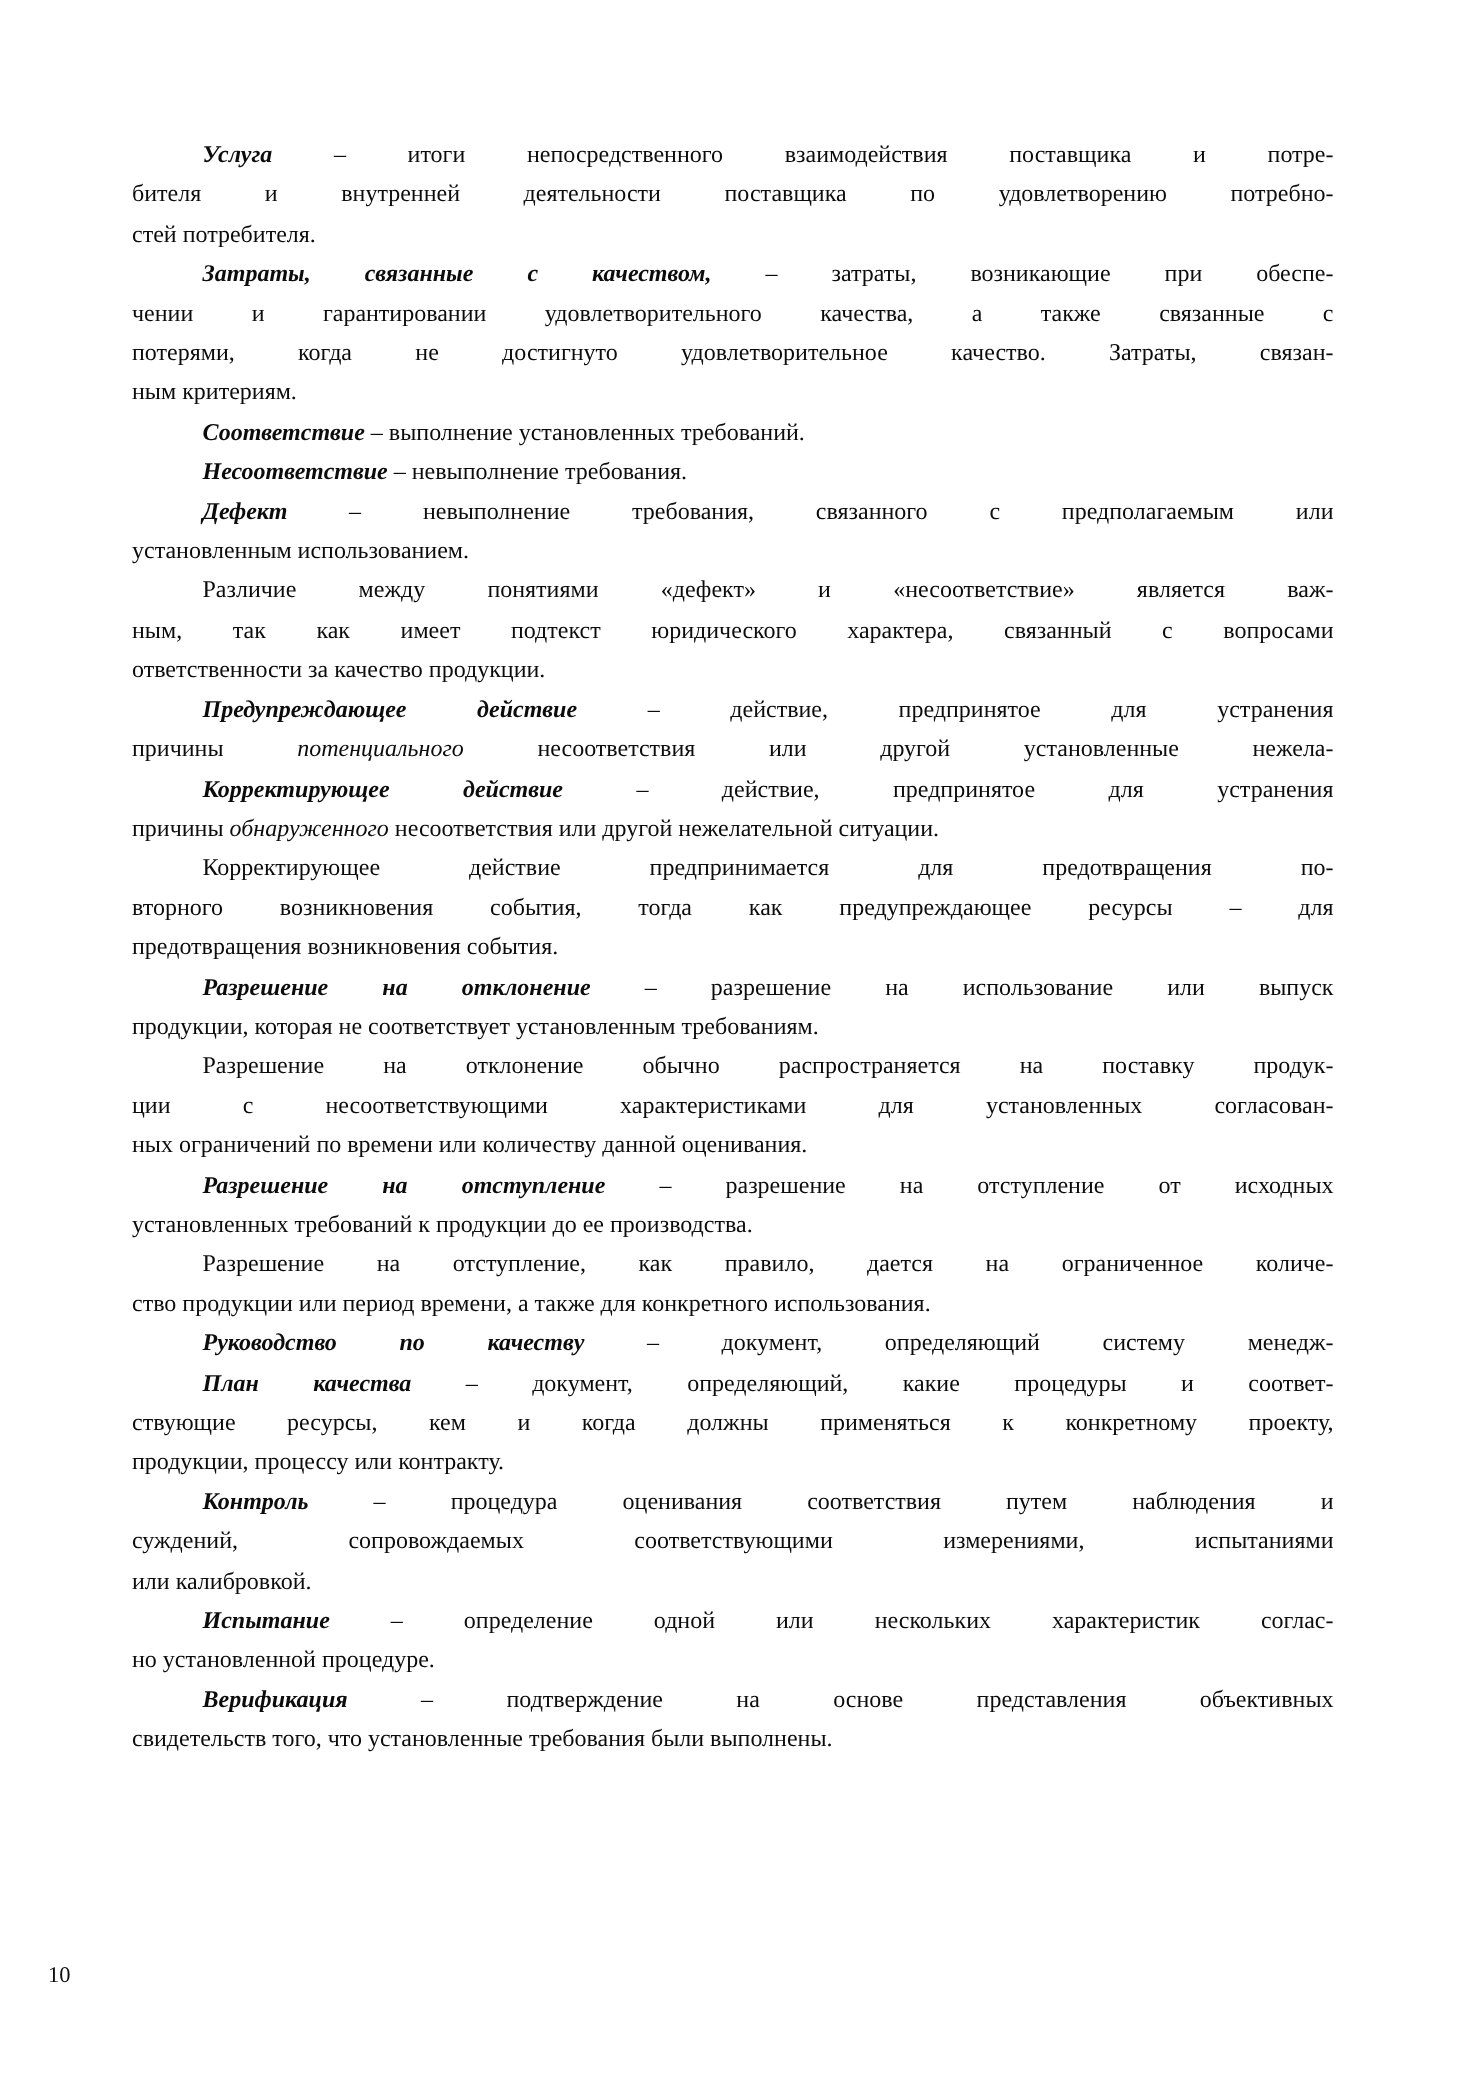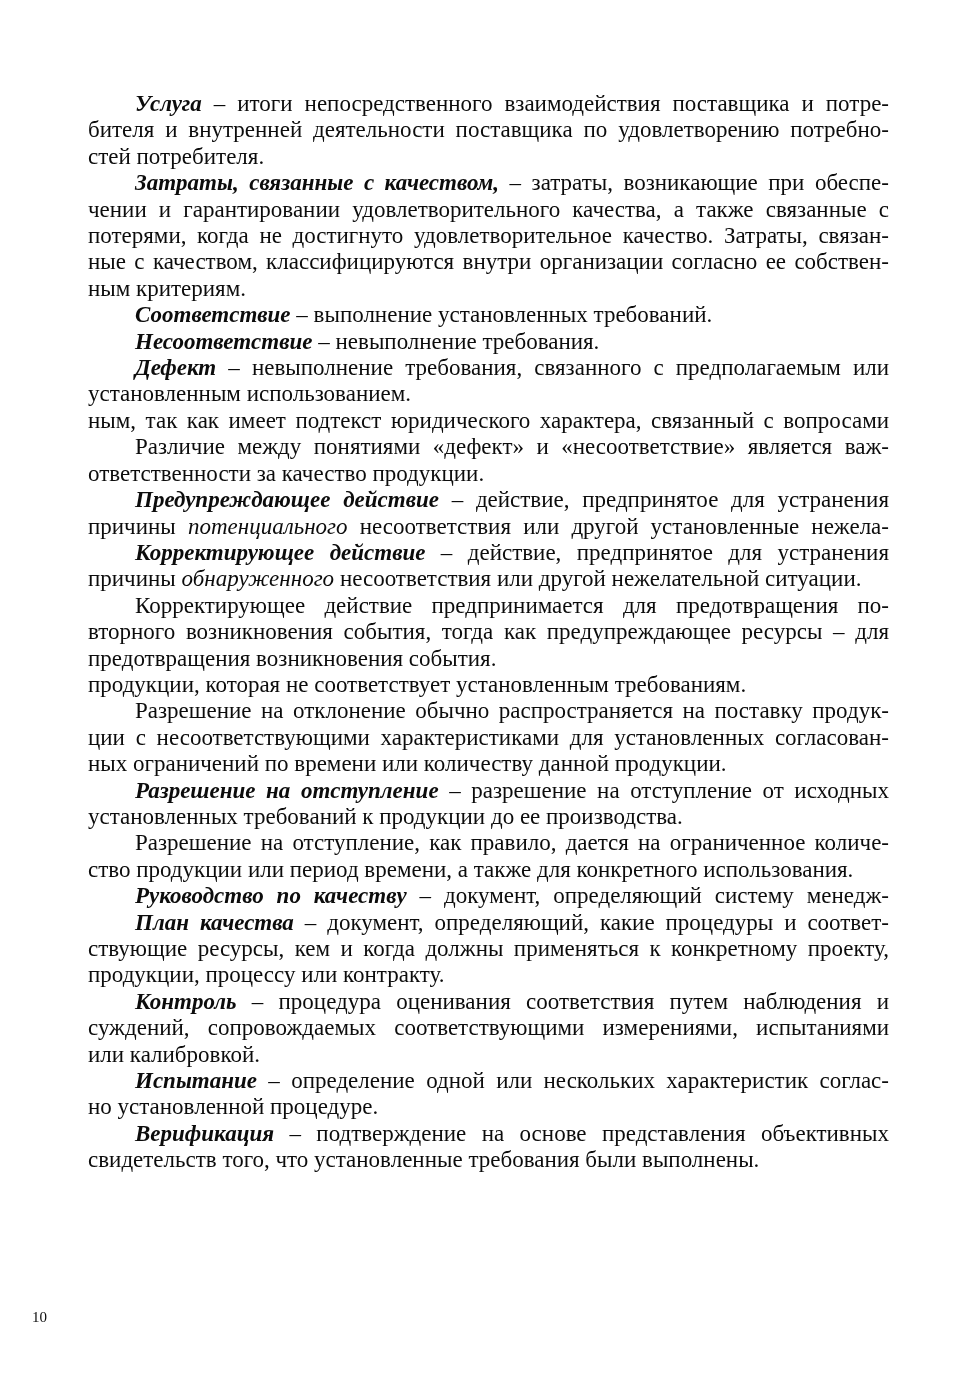--- a/index.html
+++ b/index.html
@@ -18,21 +18,21 @@
   .page {
     position: absolute;
     inset: 0;
     background: #ffffff;
   }
   .text-block {
     position: absolute;
     left: 88px;
     top: 91px;
     width: 801px;
-    font-size: 23px;
+    font-size: 16px;
     line-height: 26.4px;
   }
   .para { margin: 0; padding: 0; }
   .para .line {
     text-align: justify;
     text-align-last: justify;
     white-space: normal;
   }
   .para .line.last {
     text-align-last: left;
@@ -64,58 +64,58 @@
   <div class="text-block">
       <div class="para">
         <div class="line first"><span class="term">Услуга</span><span> – итоги непосредственного взаимодействия поставщика и потре-</span></div>
         <div class="line"><span>бителя и внутренней деятельности поставщика по удовлетворению потребно-</span></div>
         <div class="line last"><span>стей потребителя.</span></div>
       </div>
       <div class="para">
         <div class="line first"><span class="term">Затраты, связанные с качеством,</span><span> – затраты, возникающие при обеспе-</span></div>
         <div class="line"><span>чении и гарантировании удовлетворительного качества, а также связанные с</span></div>
         <div class="line"><span>потерями, когда не достигнуто удовлетворительное качество. Затраты, связан-</span></div>
-        <div class="line"><span>ные с качеством, классифицируются внутри организации согласно ее собствен-</span></div>
         <div class="line last"><span>ным критериям.</span></div>
       </div>
       <div class="para">
         <div class="line first last"><span class="term">Соответствие</span><span> – выполнение установленных требований.</span></div>
       </div>
       <div class="para">
         <div class="line first last"><span class="term">Несоответствие</span><span> – невыполнение требования.</span></div>
       </div>
       <div class="para">
         <div class="line first"><span class="term">Дефект</span><span> – невыполнение требования, связанного с предполагаемым или</span></div>
         <div class="line last"><span>установленным использованием.</span></div>
       </div>
       <div class="para">
+        <div class="line first"><span>Различие между понятиями «дефект» и «несоответствие» является важ-</span></div>
         <div class="line"><span>ным, так как имеет подтекст юридического характера, связанный с вопросами</span></div>
-        <div class="line first"><span>Различие между понятиями «дефект» и «несоответствие» является важ-</span></div>
         <div class="line last"><span>ответственности за качество продукции.</span></div>
       </div>
       <div class="para">
         <div class="line first"><span class="term">Предупреждающее действие</span><span> – действие, предпринятое для устранения</span></div>
         <div class="line"><span>причины </span><span class="it">потенциального</span><span> несоответствия или другой установленные нежела-</span></div>
       </div>
       <div class="para">
         <div class="line first"><span class="term">Корректирующее действие</span><span> – действие, предпринятое для устранения</span></div>
         <div class="line last"><span>причины </span><span class="it">обнаруженного</span><span> несоответствия или другой нежелательной ситуации.</span></div>
       </div>
       <div class="para">
         <div class="line first"><span>Корректирующее действие предпринимается для предотвращения по-</span></div>
         <div class="line"><span>вторного возникновения события, тогда как предупреждающее ресурсы – для</span></div>
         <div class="line last"><span>предотвращения возникновения события.</span></div>
       </div>
       <div class="para">
+        <div class="line first"><span class="term">Разрешение на отклонение</span><span> – разрешение на использование или выпуск</span></div>
         <div class="line last"><span>продукции, которая не соответствует установленным требованиям.</span></div>
       </div>
       <div class="para">
         <div class="line first"><span>Разрешение на отклонение обычно распространяется на поставку продук-</span></div>
         <div class="line"><span>ции с несоответствующими характеристиками для установленных согласован-</span></div>
-        <div class="line last"><span>ных ограничений по времени или количеству данной продукции.</span></div>
+        <div class="line last"><span>ных ограничений по времени или количеству данной оценивания.</span></div>
       </div>
       <div class="para">
         <div class="line first"><span class="term">Разрешение на отступление</span><span> – разрешение на отступление от исходных</span></div>
         <div class="line last"><span>установленных требований к продукции до ее производства.</span></div>
       </div>
       <div class="para">
         <div class="line first"><span>Разрешение на отступление, как правило, дается на ограниченное количе-</span></div>
         <div class="line last"><span>ство продукции или период времени, а также для конкретного использования.</span></div>
       </div>
       <div class="para">

